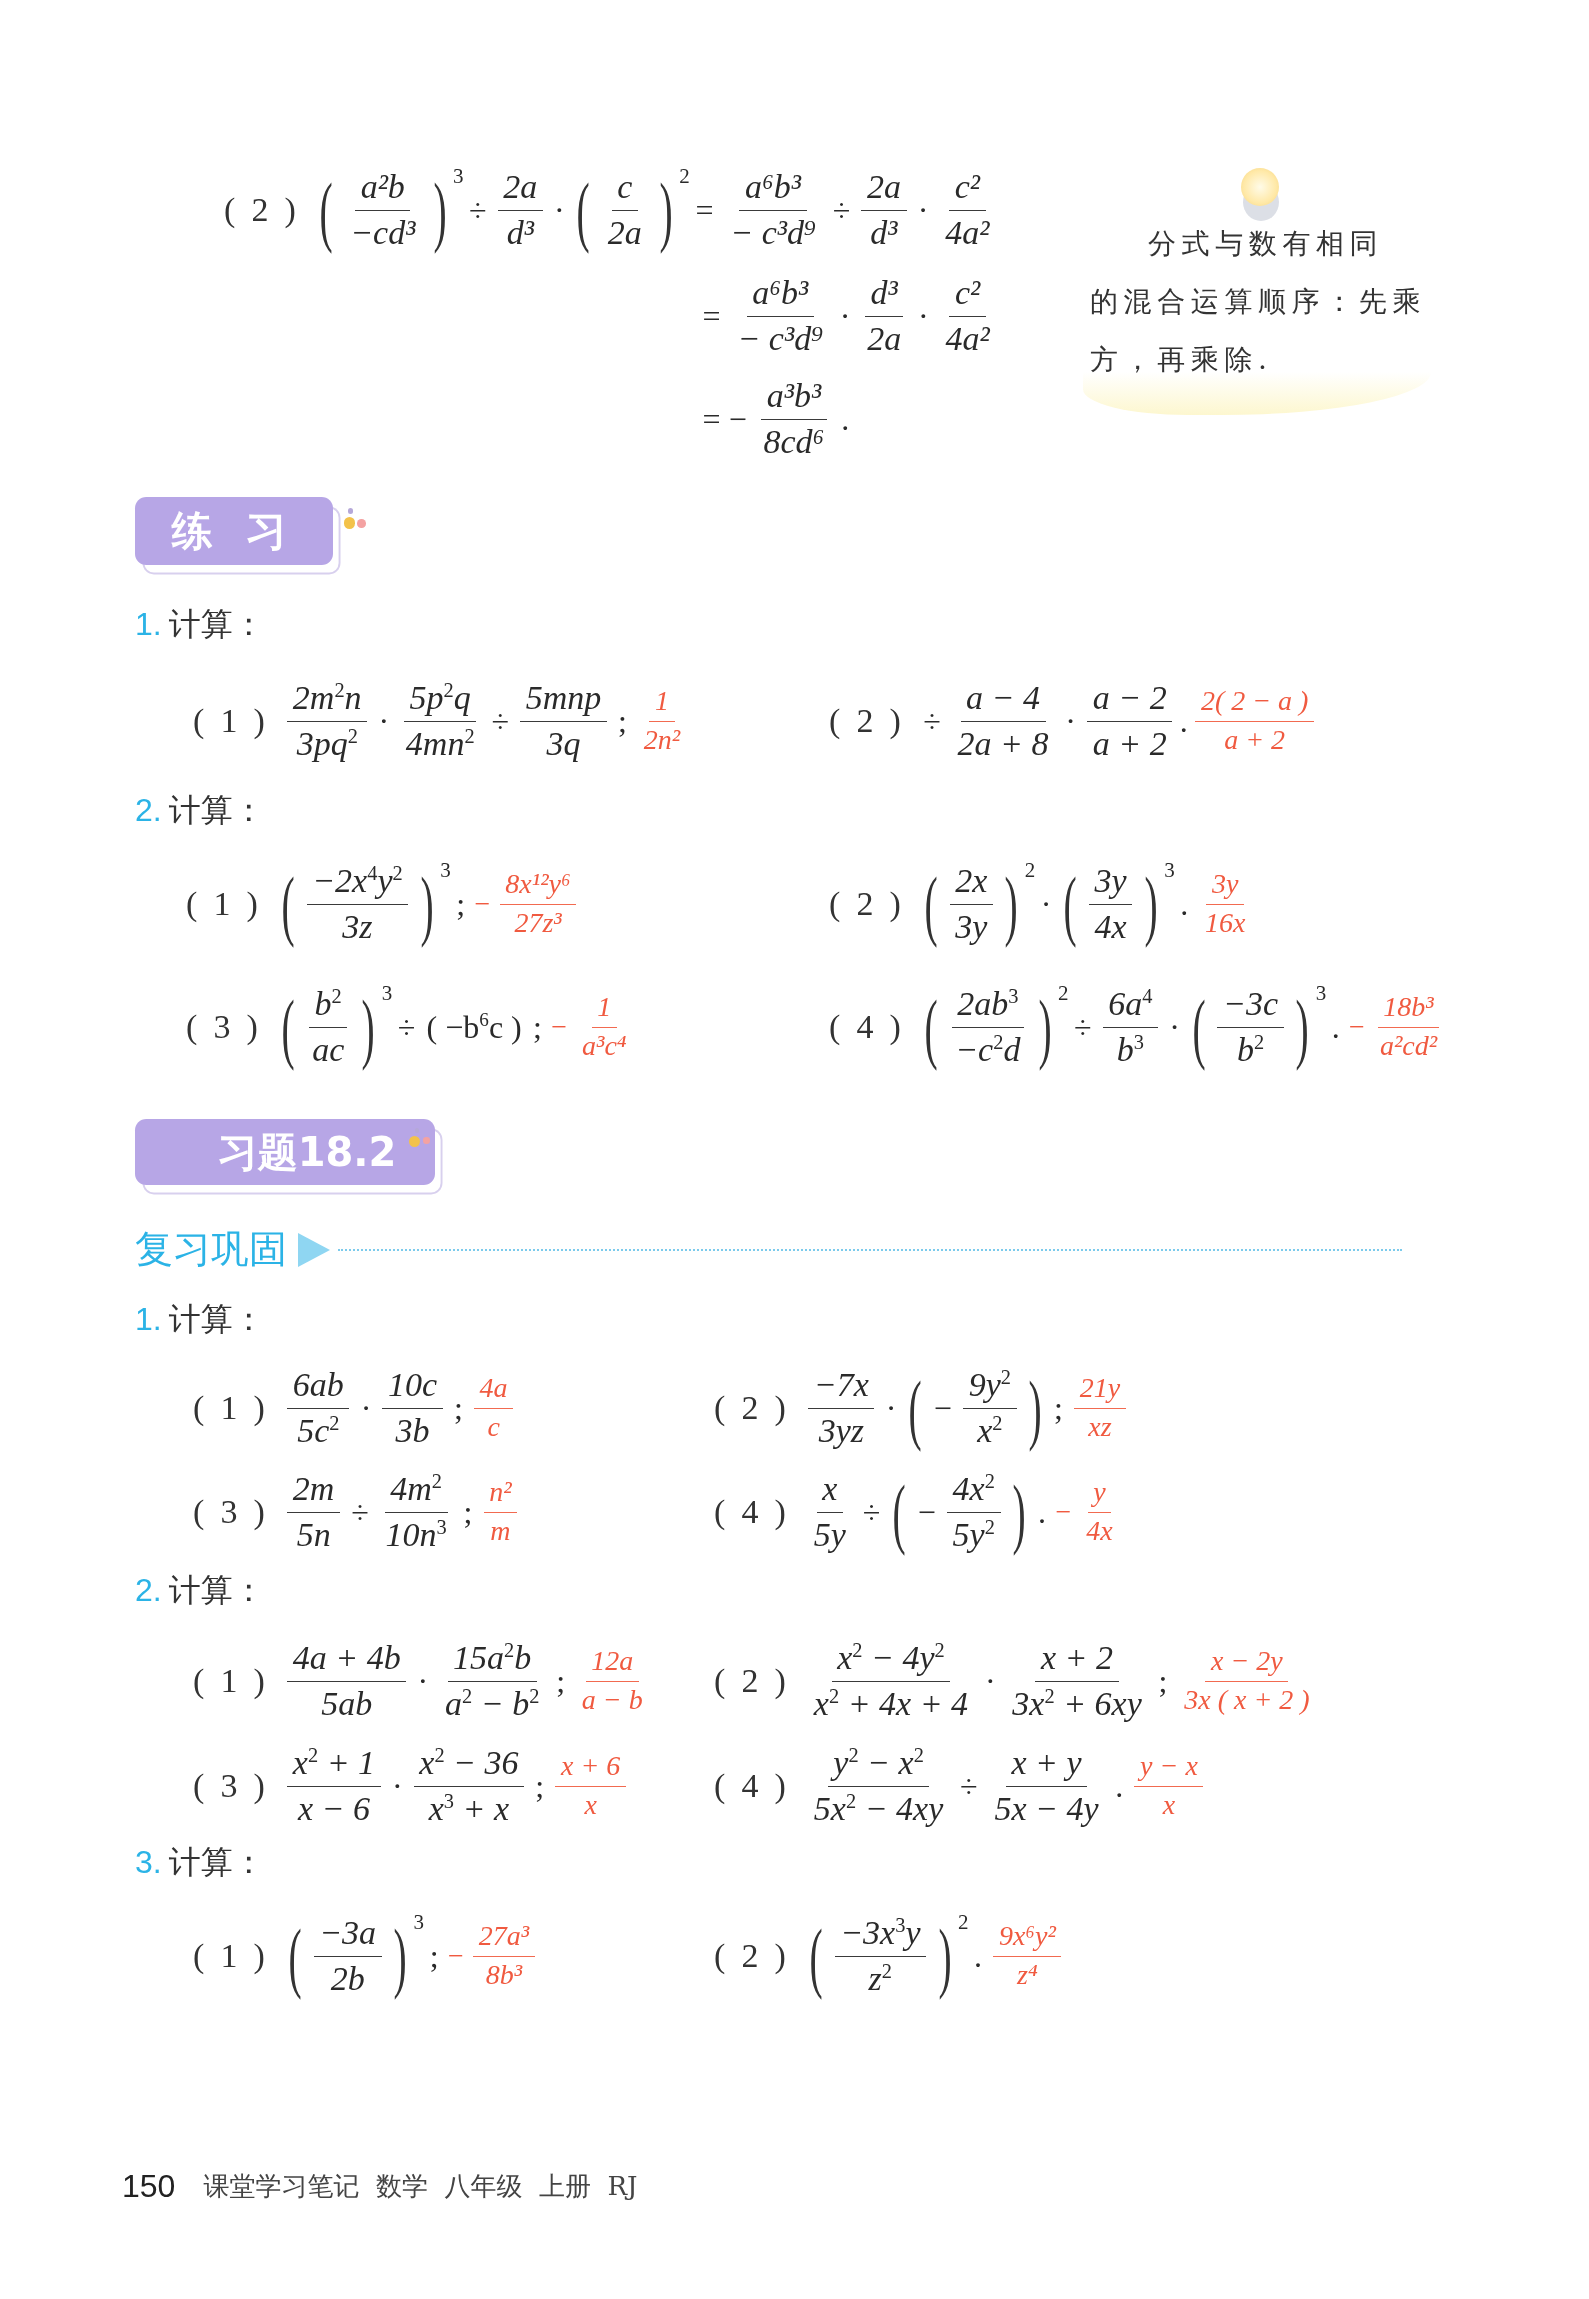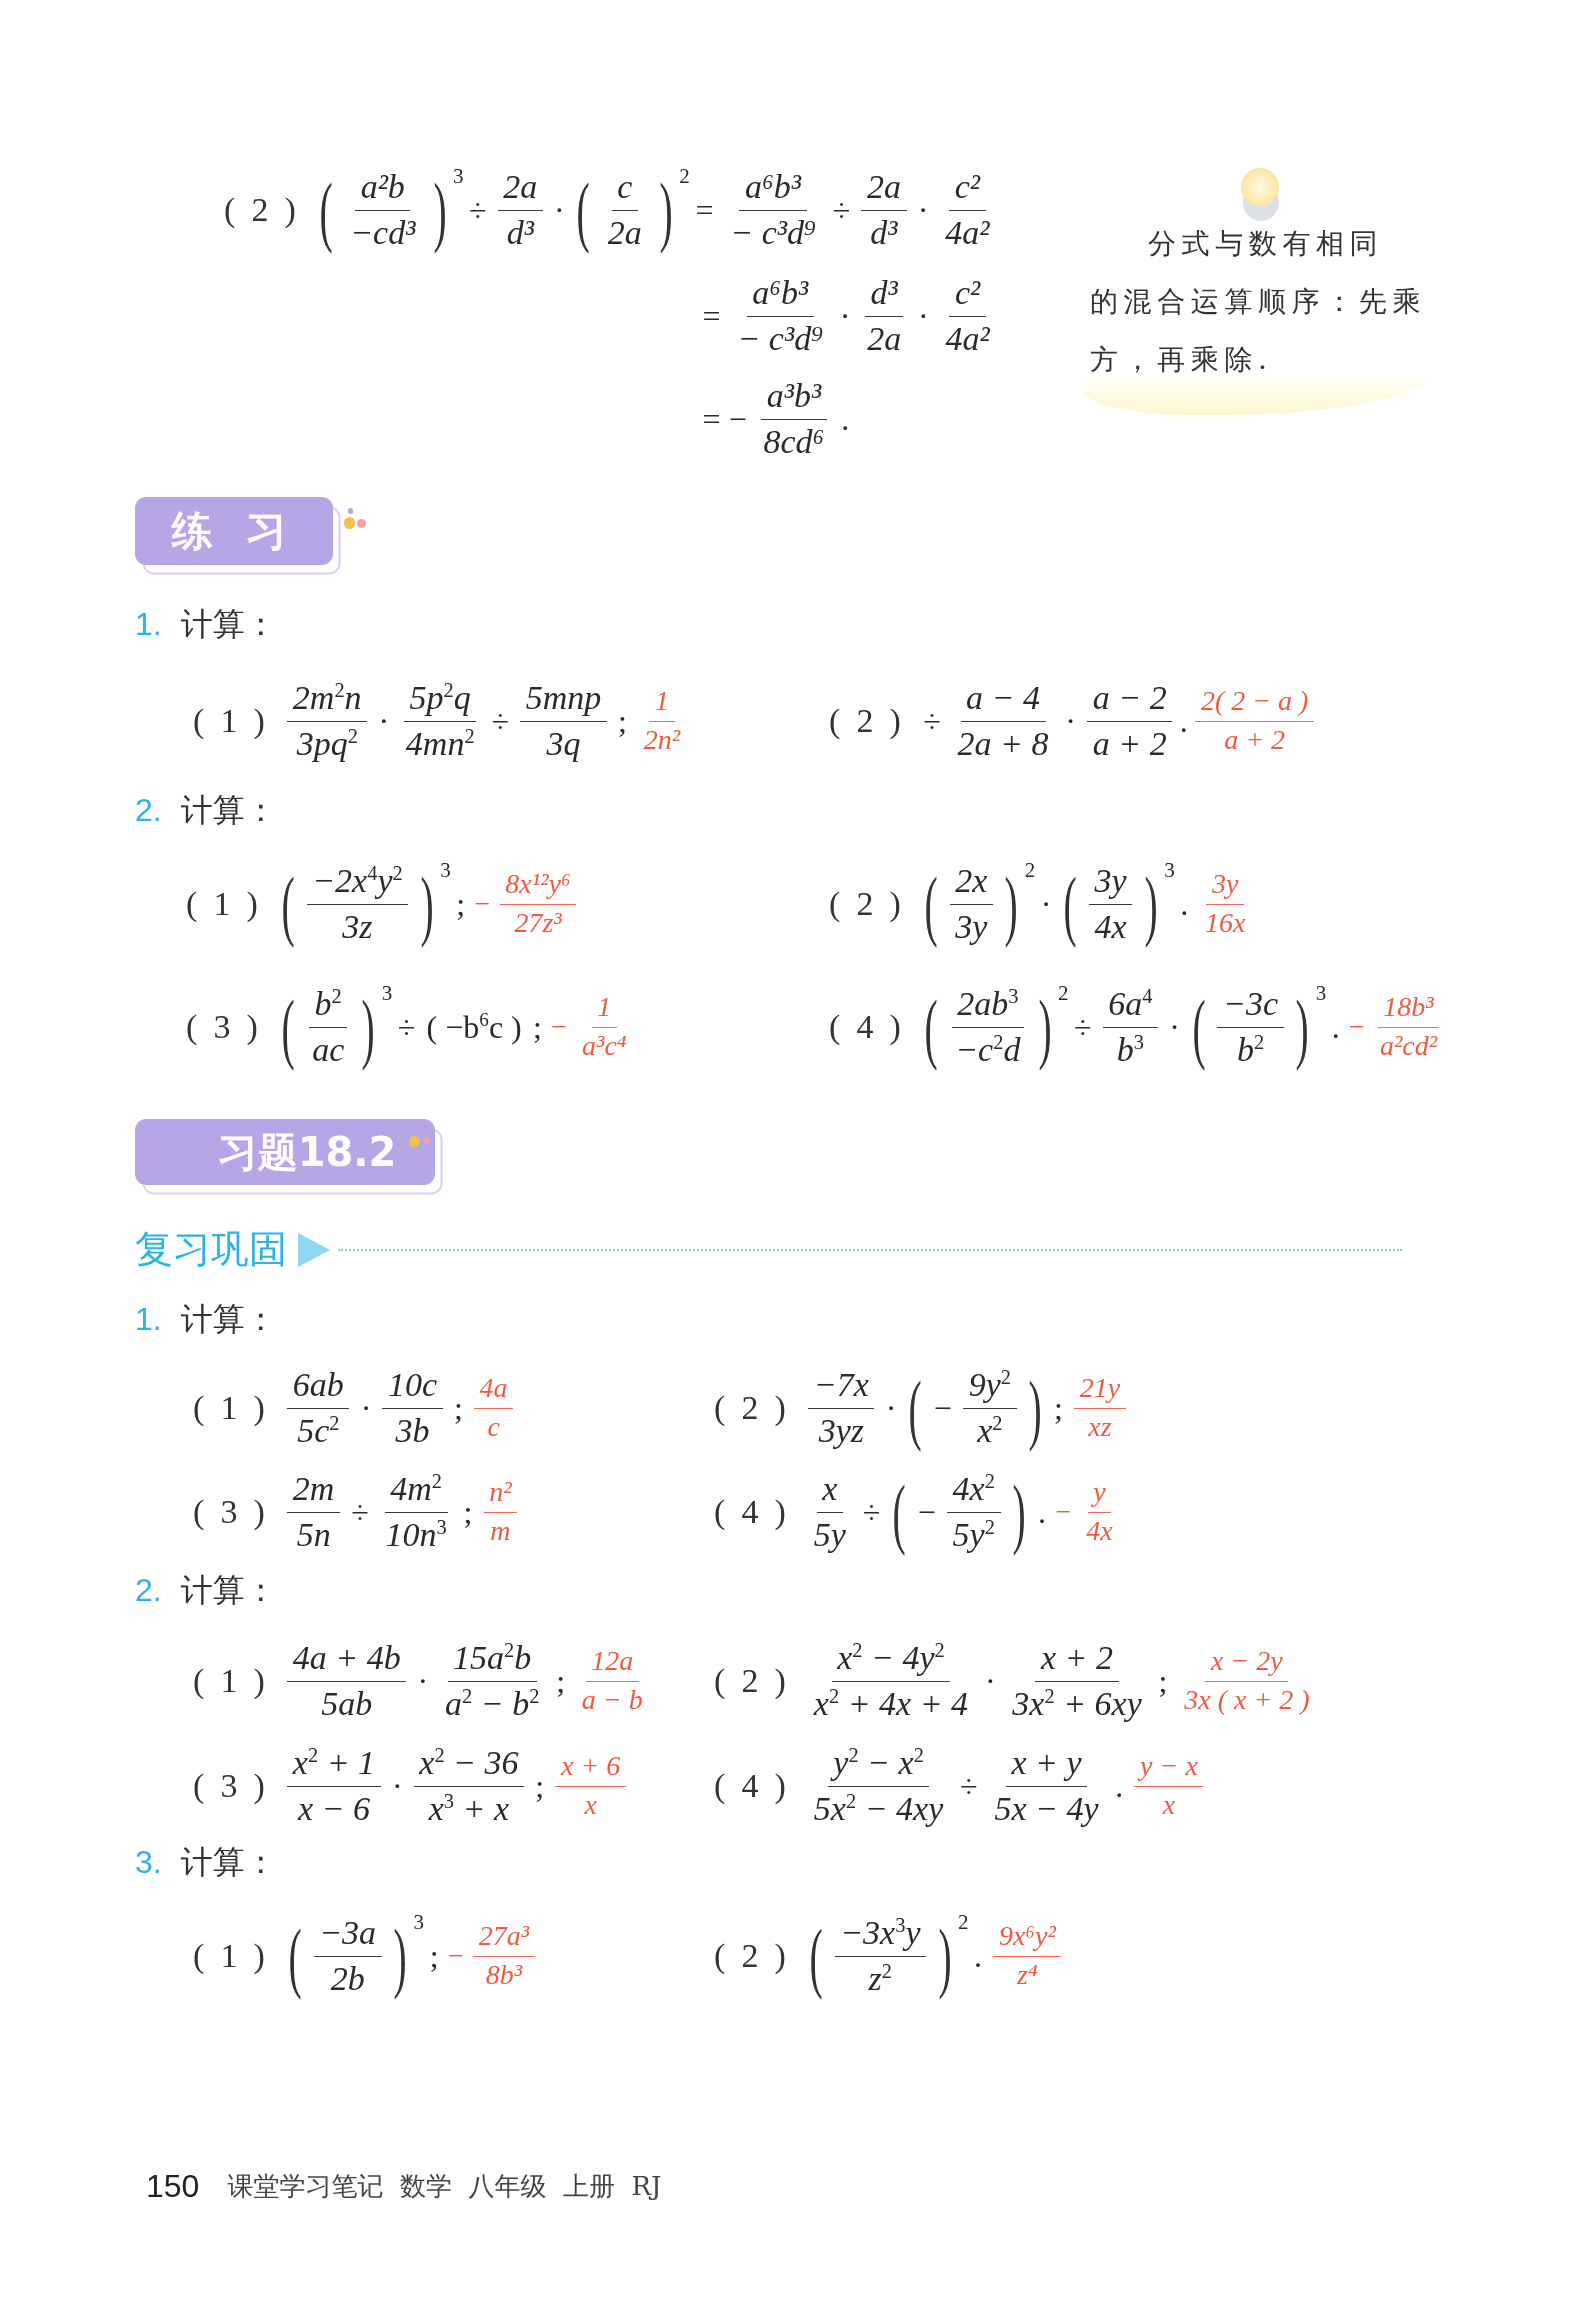--- a/index.html
+++ b/index.html
@@ -15,21 +15,21 @@
   .frac { display: inline-flex; flex-direction: column; align-items: center; vertical-align: middle; margin: 0 5.6px; }
   .frac .num { padding: 0 5.6px 3.8px 5.6px; border-bottom: 1.9px solid #3a3a3a; text-align: left; line-height: 1.1; }
   .frac .den { padding: 3.8px 5.6px 0 5.6px; text-align: center; line-height: 1.1; }
   .op { font-style: normal; font-size: 32px; margin: 0 5.6px; }
   .paren { font-style: normal; font-size: 79px; font-weight: 100; line-height: 1; transform: scaleX(0.5); display: inline-block; color: #333; }
   .pow { font-style: normal; font-size: 21px; align-self: flex-start; margin-top: 5.6px; }
   .ans { color: #f05a40; font-size: 28px; }
   .ans .frac .num { border-bottom: 1.9px solid #f26a50; }
   .ans-minus { color: #f05a40; font-style: normal; font-size: 28px; margin: 0 3.8px; }
   .qnum { color: #2bb3e6; font-family: "Liberation Sans", sans-serif; font-size: 32px; }
-  .qtext { font-family: "DejaVu Serif", serif; font-size: 32px; color: #333; margin-left: 19px; }
+  .qtext { font-family: "DejaVu Serif", serif; font-size: 32px; color: #333; margin-left: 7px; }
   .badge {
     position: absolute; background: #b7a6e6; color: #fff; border-radius: 11.3px;
     font-family: "DejaVu Sans", sans-serif; font-weight: bold; font-size: 41px;
     display: flex; align-items: center; justify-content: center;
     box-shadow: 7.5px 9.4px 0 -1.9px #fff, 7.5px 9.4px 0 0 #d8d0ee;
   }
   .dots span { position: absolute; border-radius: 50%; }
   .section-head { font-family: Liberation Serif, serif; color: #2bb3e6; font-size: 38px; }
   .tri { width: 0; height: 0; border-top: 17px solid transparent; border-bottom: 17px solid transparent; border-left: 32px solid #8fd6f2; }
   .dotline { border-top: 2.8px dotted #7ccbec; }
@@ -471,17 +471,17 @@
     </span>
     <span class="paren">)</span>
     <span class="pow">2</span>
   <span class="op">.</span>
   <span class="ans"><span class="frac">
         <span class="num">9x⁶y²</span>
         <span class="den">z⁴</span>
       </span></span>
 </div>
 
-<div class="abs" style="left:146px; top:2168px; display:flex; align-items:center;text-align:center;">
+<div class="abs" style="left:122px; top:2168px; display:flex; align-items:center;text-align:center;">
   <span class="pagenum">150</span>
   <span class="footer" style="margin-left:28px; white-space:pre;">课堂学习笔记  数学  八年级  上册  RJ</span>
 </div>
 
 
 </body></html>

